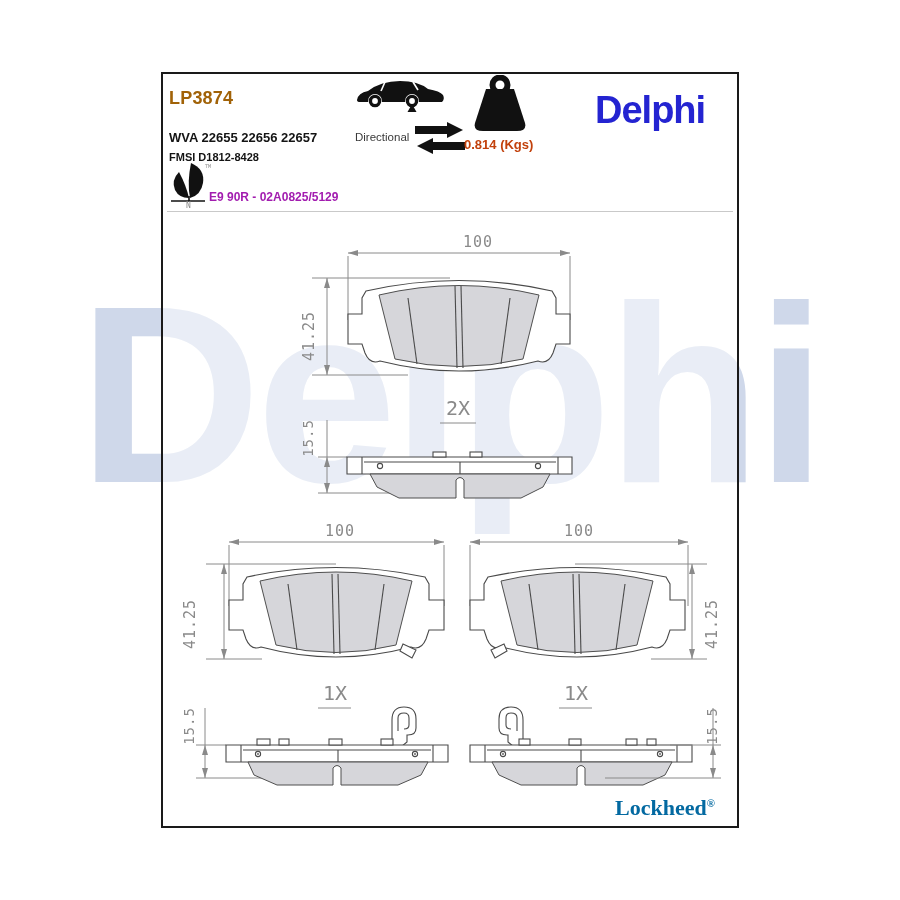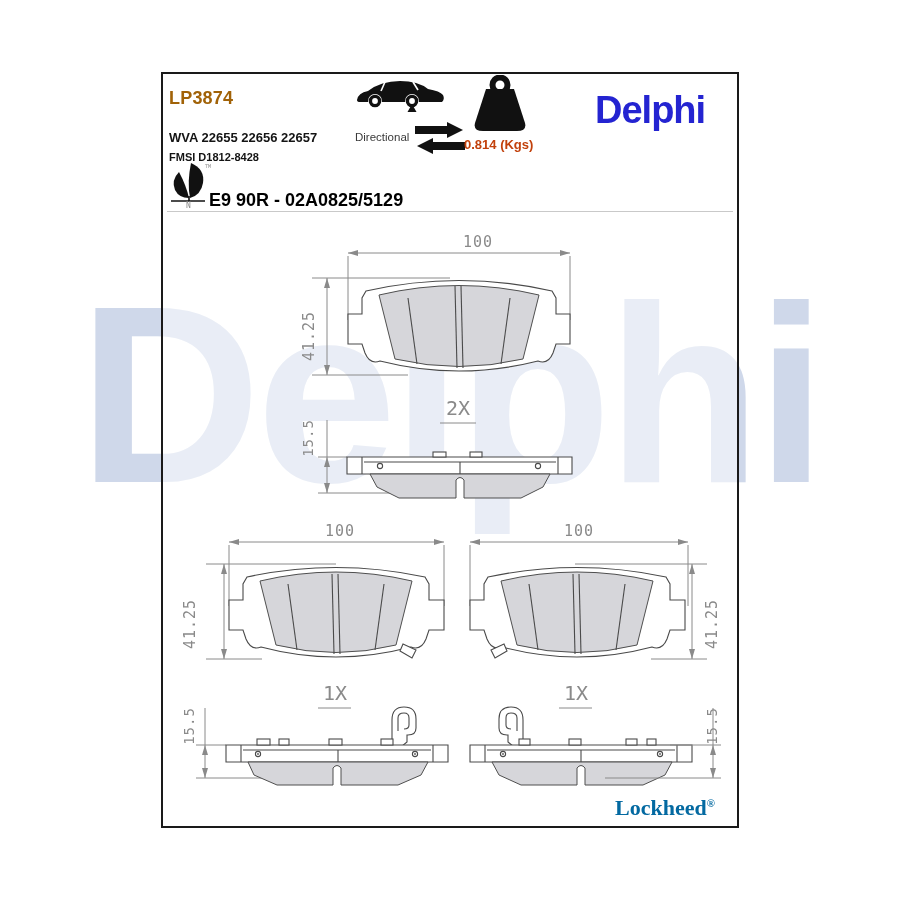--- a/index.html
+++ b/index.html
@@ -13,21 +13,21 @@
   .wash{left:163px;top:74px;width:574px;height:752px;background:rgba(255,255,255,0.55);z-index:1;}
   
   .frame{left:161px;top:72px;width:574px;height:752px;border:2px solid #1a1a1a;z-index:2;}
   .z3{z-index:3;}
   .pn{left:169px;top:88px;font-size:18px;font-weight:bold;color:#a16207;letter-spacing:.2px;}
   .fmsi{left:169px;top:112px;font-size:11px;font-weight:bold;color:#141414;margin-top:39px;}
   .wva{left:169px;top:130px;font-size:13px;font-weight:bold;color:#141414;}
   .directional{left:355px;top:131px;font-size:11.5px;color:#3a3a3a;}
   .wtext{left:464px;top:137px;font-size:13px;font-weight:bold;color:#c2410c;}
   .delphi{left:595px;top:89px;font-size:38px;font-weight:bold;color:#2424d1;letter-spacing:-1px;}
-  .approval{left:209px;top:190px;font-size:18px;font-weight:bold;color:#000000;}
+  .approval{left:209px;top:190px;font-size:12px;font-weight:bold;color:#a21caf;}
   .divider{left:167px;top:211px;width:566px;height:1px;background:#c9c9c9;}
   .lockheed{left:615px;top:795px;font-size:22px;font-weight:bold;color:#0369a1;
             font-family:"Liberation Serif", serif;}
   .lockheed sup{font-size:11px;font-weight:bold;}
   svg text{font-family:"DejaVu Sans Mono", monospace;fill:#8a8a8a;}
   .dim{stroke:#8a8a8a;stroke-width:1;fill:none;}
   .dimf{fill:#8a8a8a;stroke:none;}
   .ln{stroke:#4a4a4a;stroke-width:1.1;fill:none;}
   .plate{fill:#ffffff;stroke:#4a4a4a;stroke-width:1.1;}
   .fric{fill:#d6d6da;stroke:#4f4f4f;stroke-width:1;}

